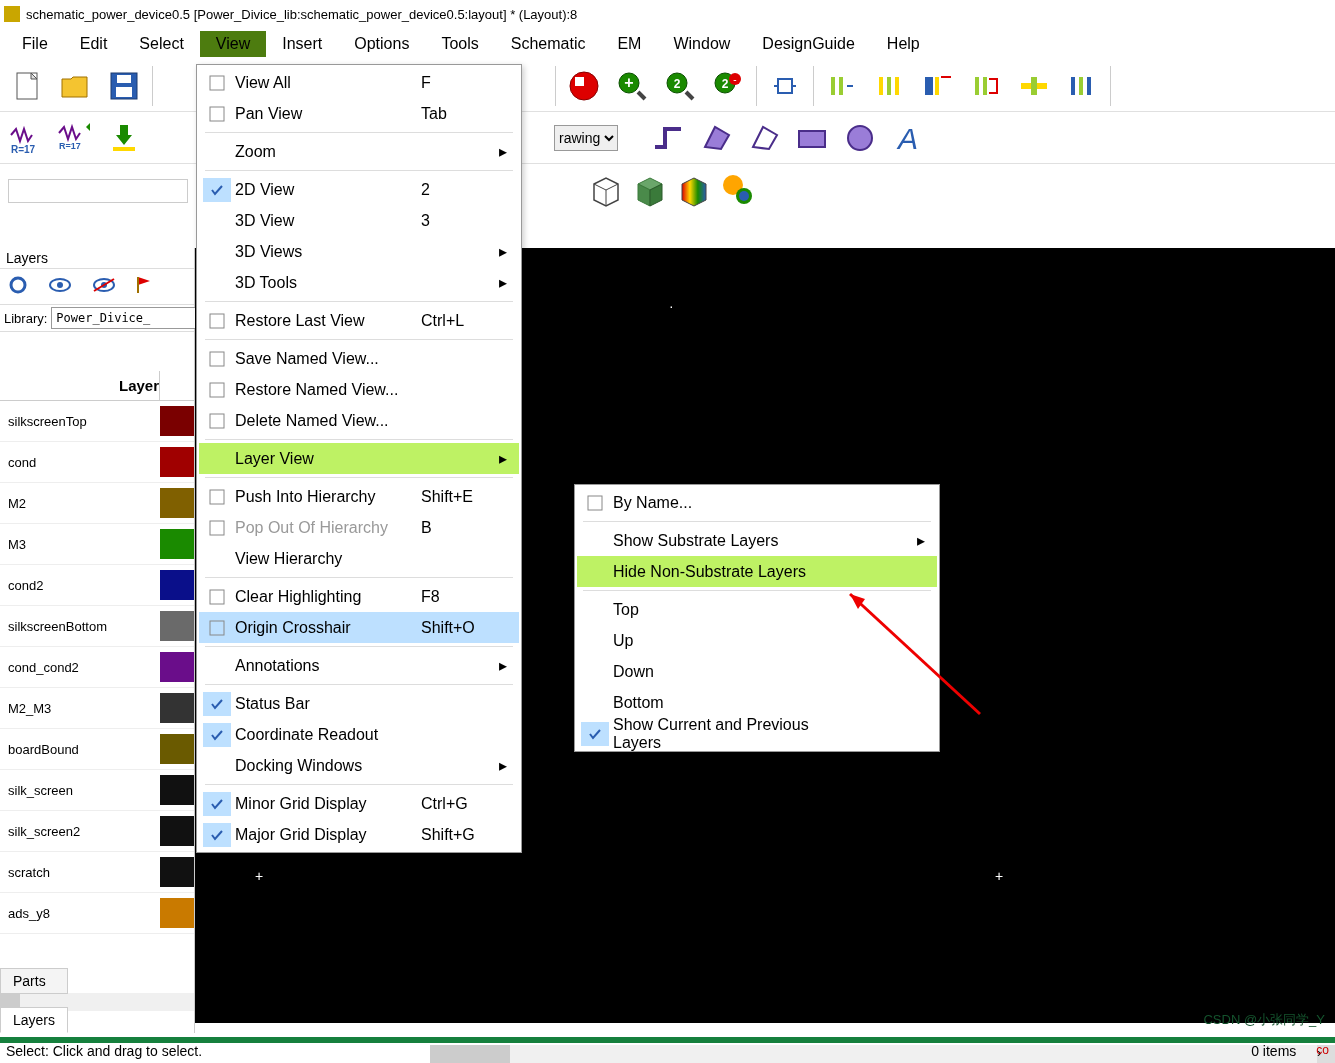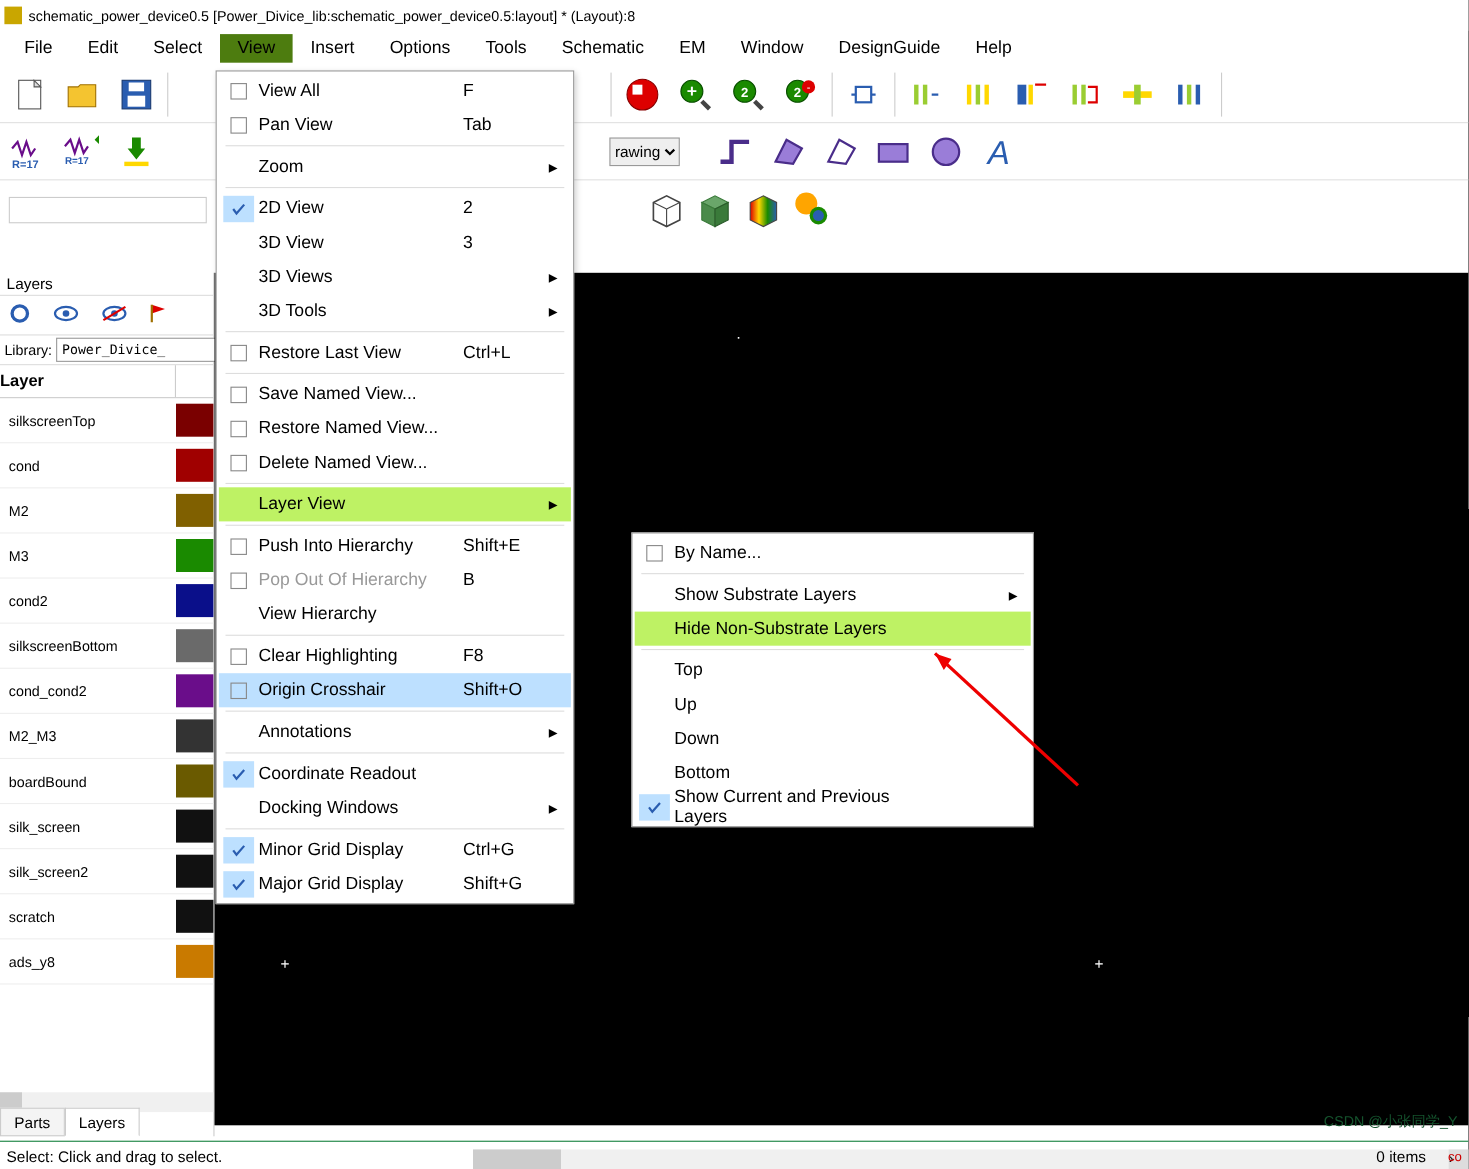--- a/index.html
+++ b/index.html
@@ -16,33 +16,33 @@
 .toolbar2 .tb-btn { width: 44px; height: 44px; display: flex; align-items: center; justify-content: center; }
 .toolbar3 { display: flex; align-items: center; height: 54px; padding: 2px 6px; gap: 4px; }
 .toolbar3 .wide { width: 180px; height: 24px; border: 1px solid #ccc; margin-left: 2px; }
 .left-panel { position: absolute; left: 0; top: 248px; width: 195px; bottom: 30px; border-right: 1px solid #ccc; background: #fff; }
 .layers-title { font-size: 14px; padding: 2px 6px; border-bottom: 1px solid #ddd; }
 .layers-tools { display: flex; gap: 20px; padding: 4px 8px; border-bottom: 1px solid #ddd; height: 36px; align-items: center; }
 .lib-row { display: flex; align-items: center; padding: 2px 4px; gap: 4px; border-bottom: 1px solid #ddd; font-family: monospace; font-size: 13px; }
 .lib-row input { flex: 1; height: 22px; border: 1px solid #999; padding: 0 4px; font-family: monospace; font-size: 12px; }
 .layer-table { width: 100%; }
 .layer-head { display: flex; border-bottom: 1px solid #ccc; font-weight: bold; font-size: 15px; }
-.layer-head > div:first-child { width: 160px; text-align: left; padding: 6px 0; border-right: 1px solid #ccc; }
+.layer-head > div:first-child { width: 160px; text-align: right; padding: 6px 0; border-right: 1px solid #ccc; margin-top: 39px; }
 .layer-row { display: flex; border-bottom: 1px solid #eee; height: 41px; align-items: center; }
 .layer-row .ln { width: 160px; padding: 0 8px; font-size: 13px; }
 .layer-row .sw { width: 34px; height: 30px; }
-.bottom-tabs { position: absolute; bottom: 0; left: 0; display: flex; gap: 0; font-family: monospace; font-size: 14px; }
+.bottom-tabs { position: absolute; bottom: 0; left: 0; display: flex; gap: 13px; font-family: monospace; font-size: 14px; flex-direction: column; }
 .bottom-tabs span { padding: 4px 12px; border: 1px solid #ccc; background: #f4f4f4; }
 .bottom-tabs span.active { background: #fff; border-bottom: 1px solid #fff; }
 .hscroll { position: absolute; left: 0; right: 0; bottom: 22px; height: 18px; background: #f0f0f0; }
 .hscroll .thumb { position: absolute; left: 0; width: 20px; height: 100%; background: #ccc; }
 .canvas { position: absolute; left: 195px; top: 248px; right: 0; bottom: 40px; background: #000; }
 .canvas-scroll { position: absolute; left: 430px; right: 0; bottom: 0; height: 18px; background: #f0f0f0; }
 .canvas-scroll .thumb { position: absolute; left: 0; width: 80px; height: 100%; background: #ccc; }
-.statusbar { position: absolute; left: 0; right: 0; bottom: 0; height: 26px; display: flex; align-items: center; padding: 0 6px; font-size: 14px; border-top: 1px solid #15803d; }
+.statusbar { position: absolute; left: 0; right: 0; bottom: 0; height: 26px; display: flex; align-items: flex-start; padding: 0 6px; font-size: 14px; border-top: 6px solid #15803d; }
 .statusbar .right { margin-left: auto; }
 .statusbar .co { color: #c00; margin-left: 20px; font-size: 12px; }
 
 .menu { position: absolute; background: #fff; border: 1px solid #999; box-shadow: 2px 2px 6px rgba(0,0,0,.2); font-size: 16px; z-index: 100; padding: 2px; }
 .menu .mi { display: flex; align-items: center; height: 31px; padding: 0 12px 0 4px; cursor: default; position: relative; }
 .menu .mi.hl { background: #bef264; }
 .menu .mi.selected { background: #bde0ff; }
 .menu .mi .ico { width: 28px; height: 24px; display: flex; align-items: center; justify-content: center; }
 .menu .mi .chk { width: 28px; height: 24px; display: flex; align-items: center; justify-content: center; }
 .menu .mi .chk.on { background: #bde0ff; }
@@ -538,20 +538,30 @@
       <div class="sc"></div>
       <div class="arrow">▸</div>
     </div>
     <div class="msep"></div>
     <div class="mi">
       <div class="chk on">
         <svg width="14" height="14">
           <path d="M2,7 L5,11 L12,3" fill="none" stroke="#2a5db0" stroke-width="2"></path>
         </svg>
       </div>
+      <div class="lbl">Status Bar</div>
+      <div class="sc"></div>
+      <div class="arrow"></div>
+    </div>
+    <div class="mi">
+      <div class="chk on">
+        <svg width="14" height="14">
+          <path d="M2,7 L5,11 L12,3" fill="none" stroke="#2a5db0" stroke-width="2"></path>
+        </svg>
+      </div>
       <div class="lbl">Coordinate Readout</div>
       <div class="sc"></div>
       <div class="arrow"></div>
     </div>
     <div class="mi">
       <div class="ico"></div>
       <div class="lbl">Docking Windows</div>
       <div class="sc"></div>
       <div class="arrow">▸</div>
     </div>

